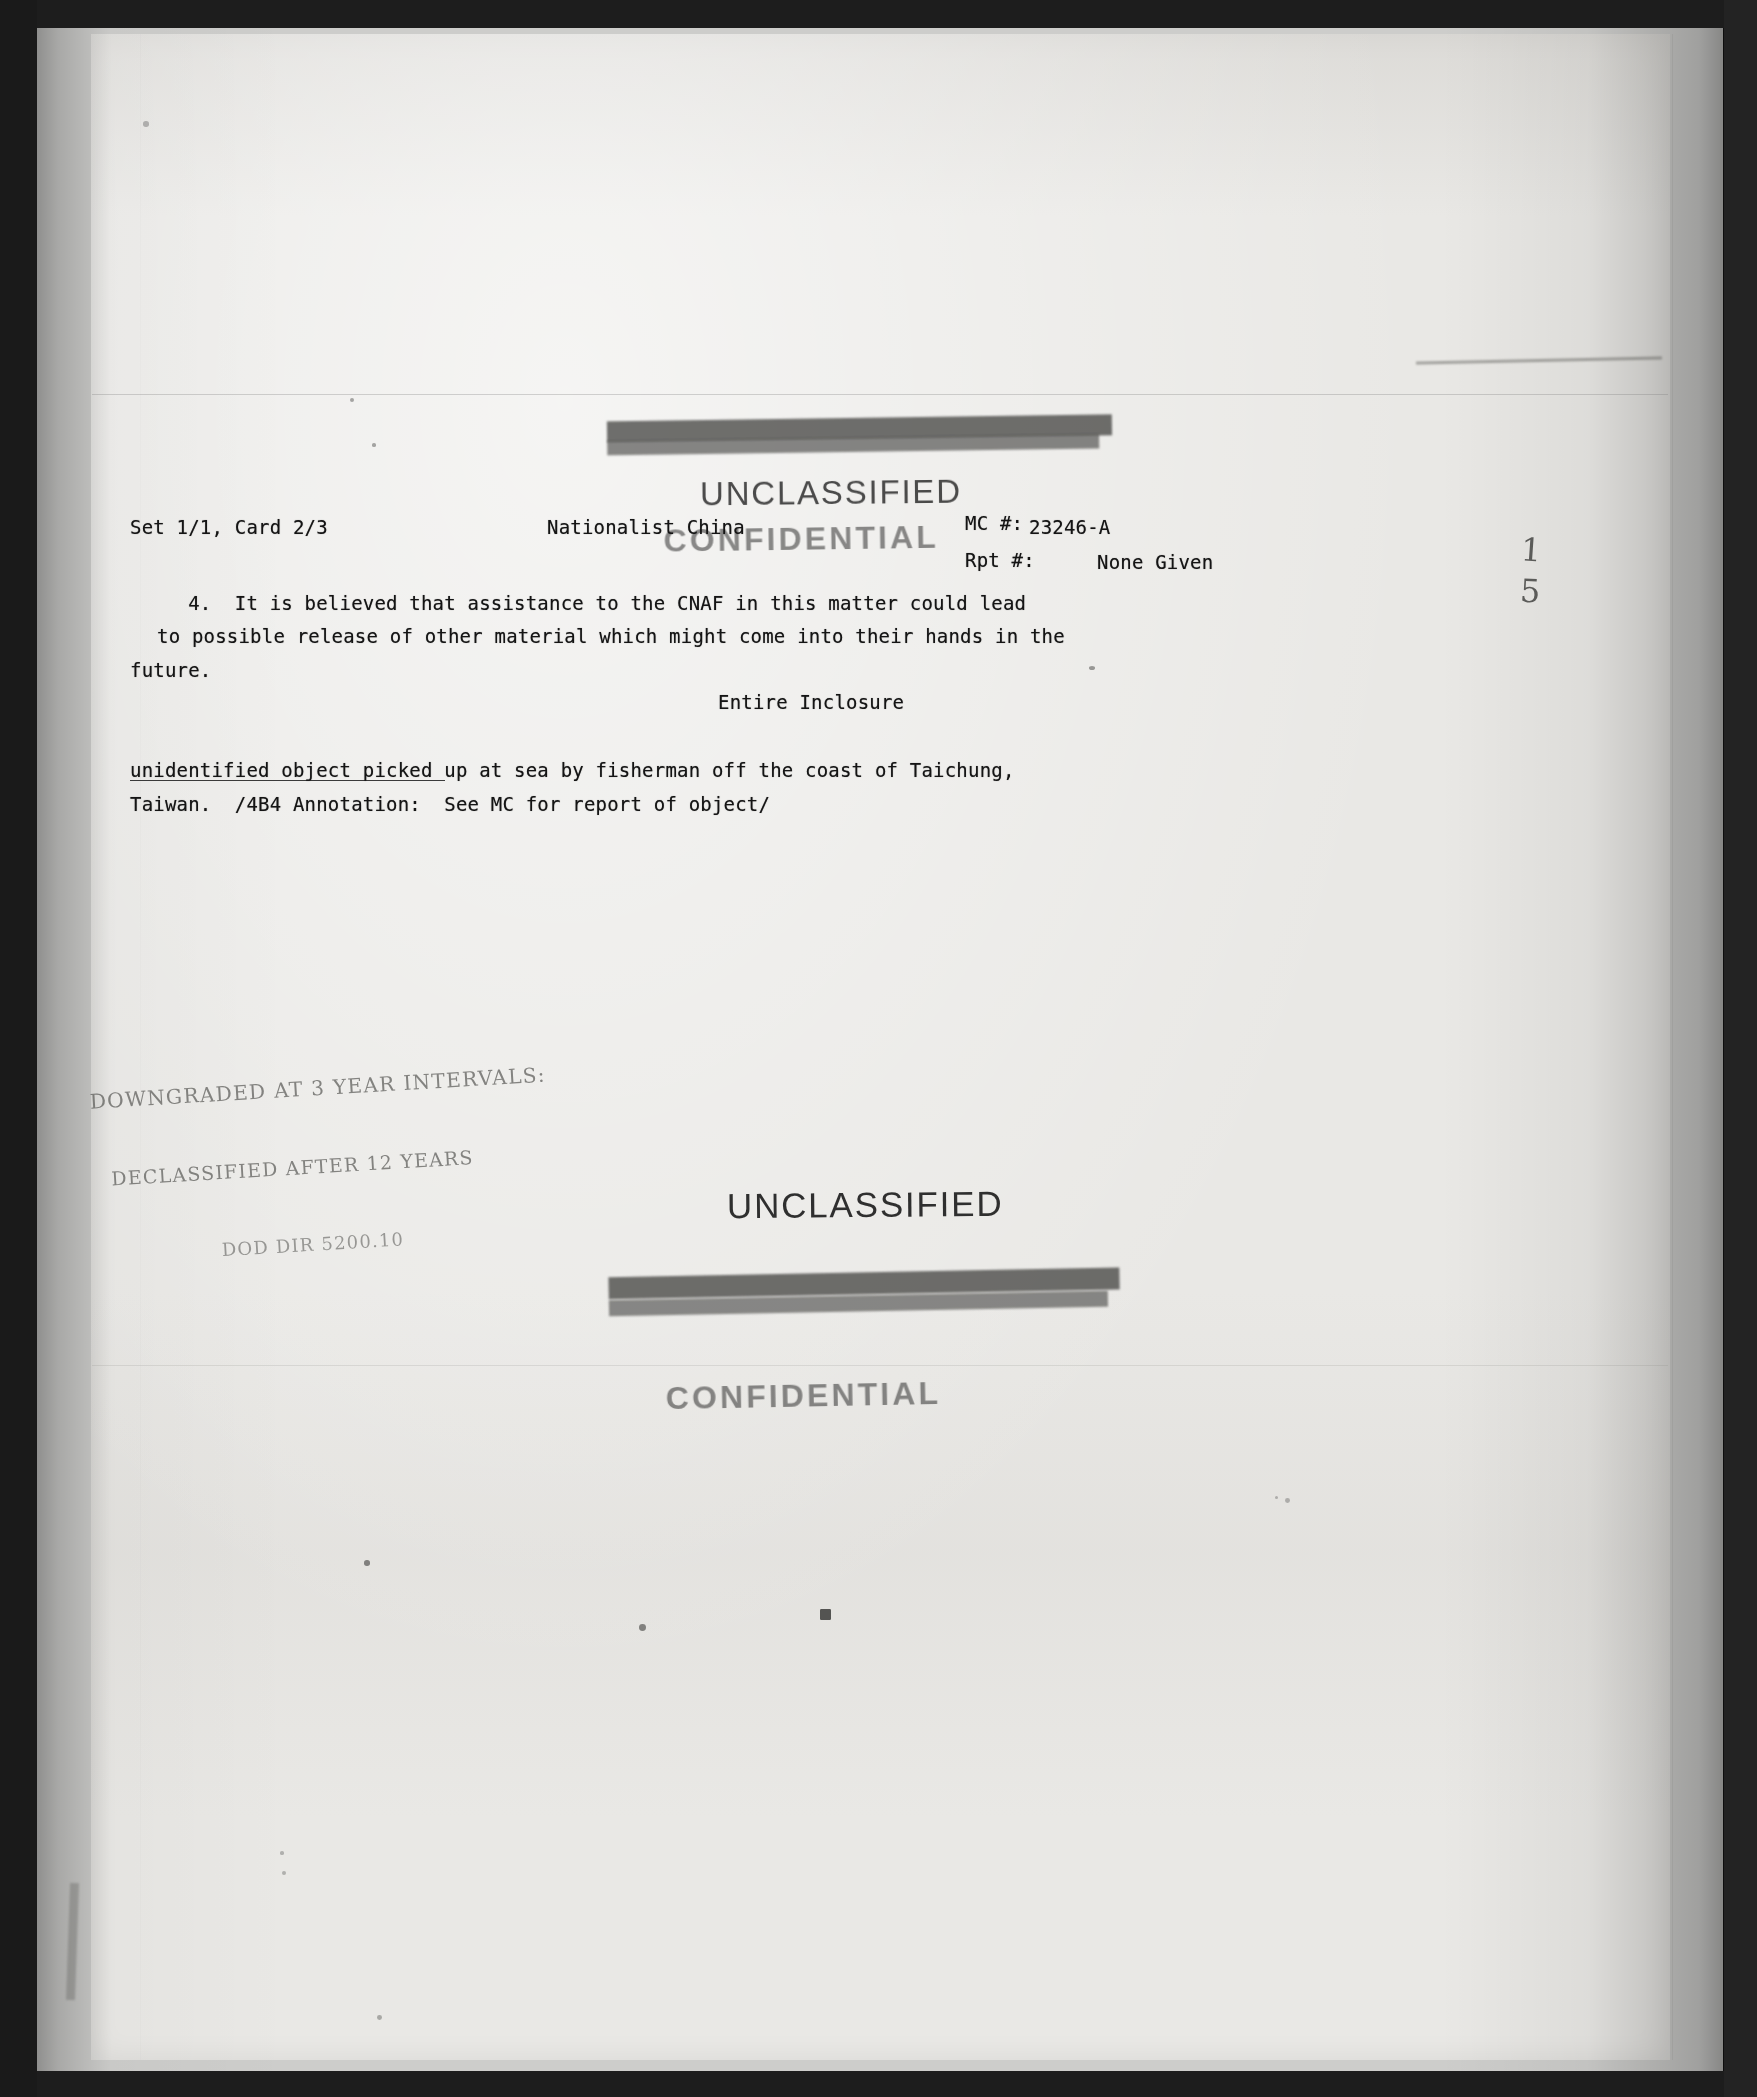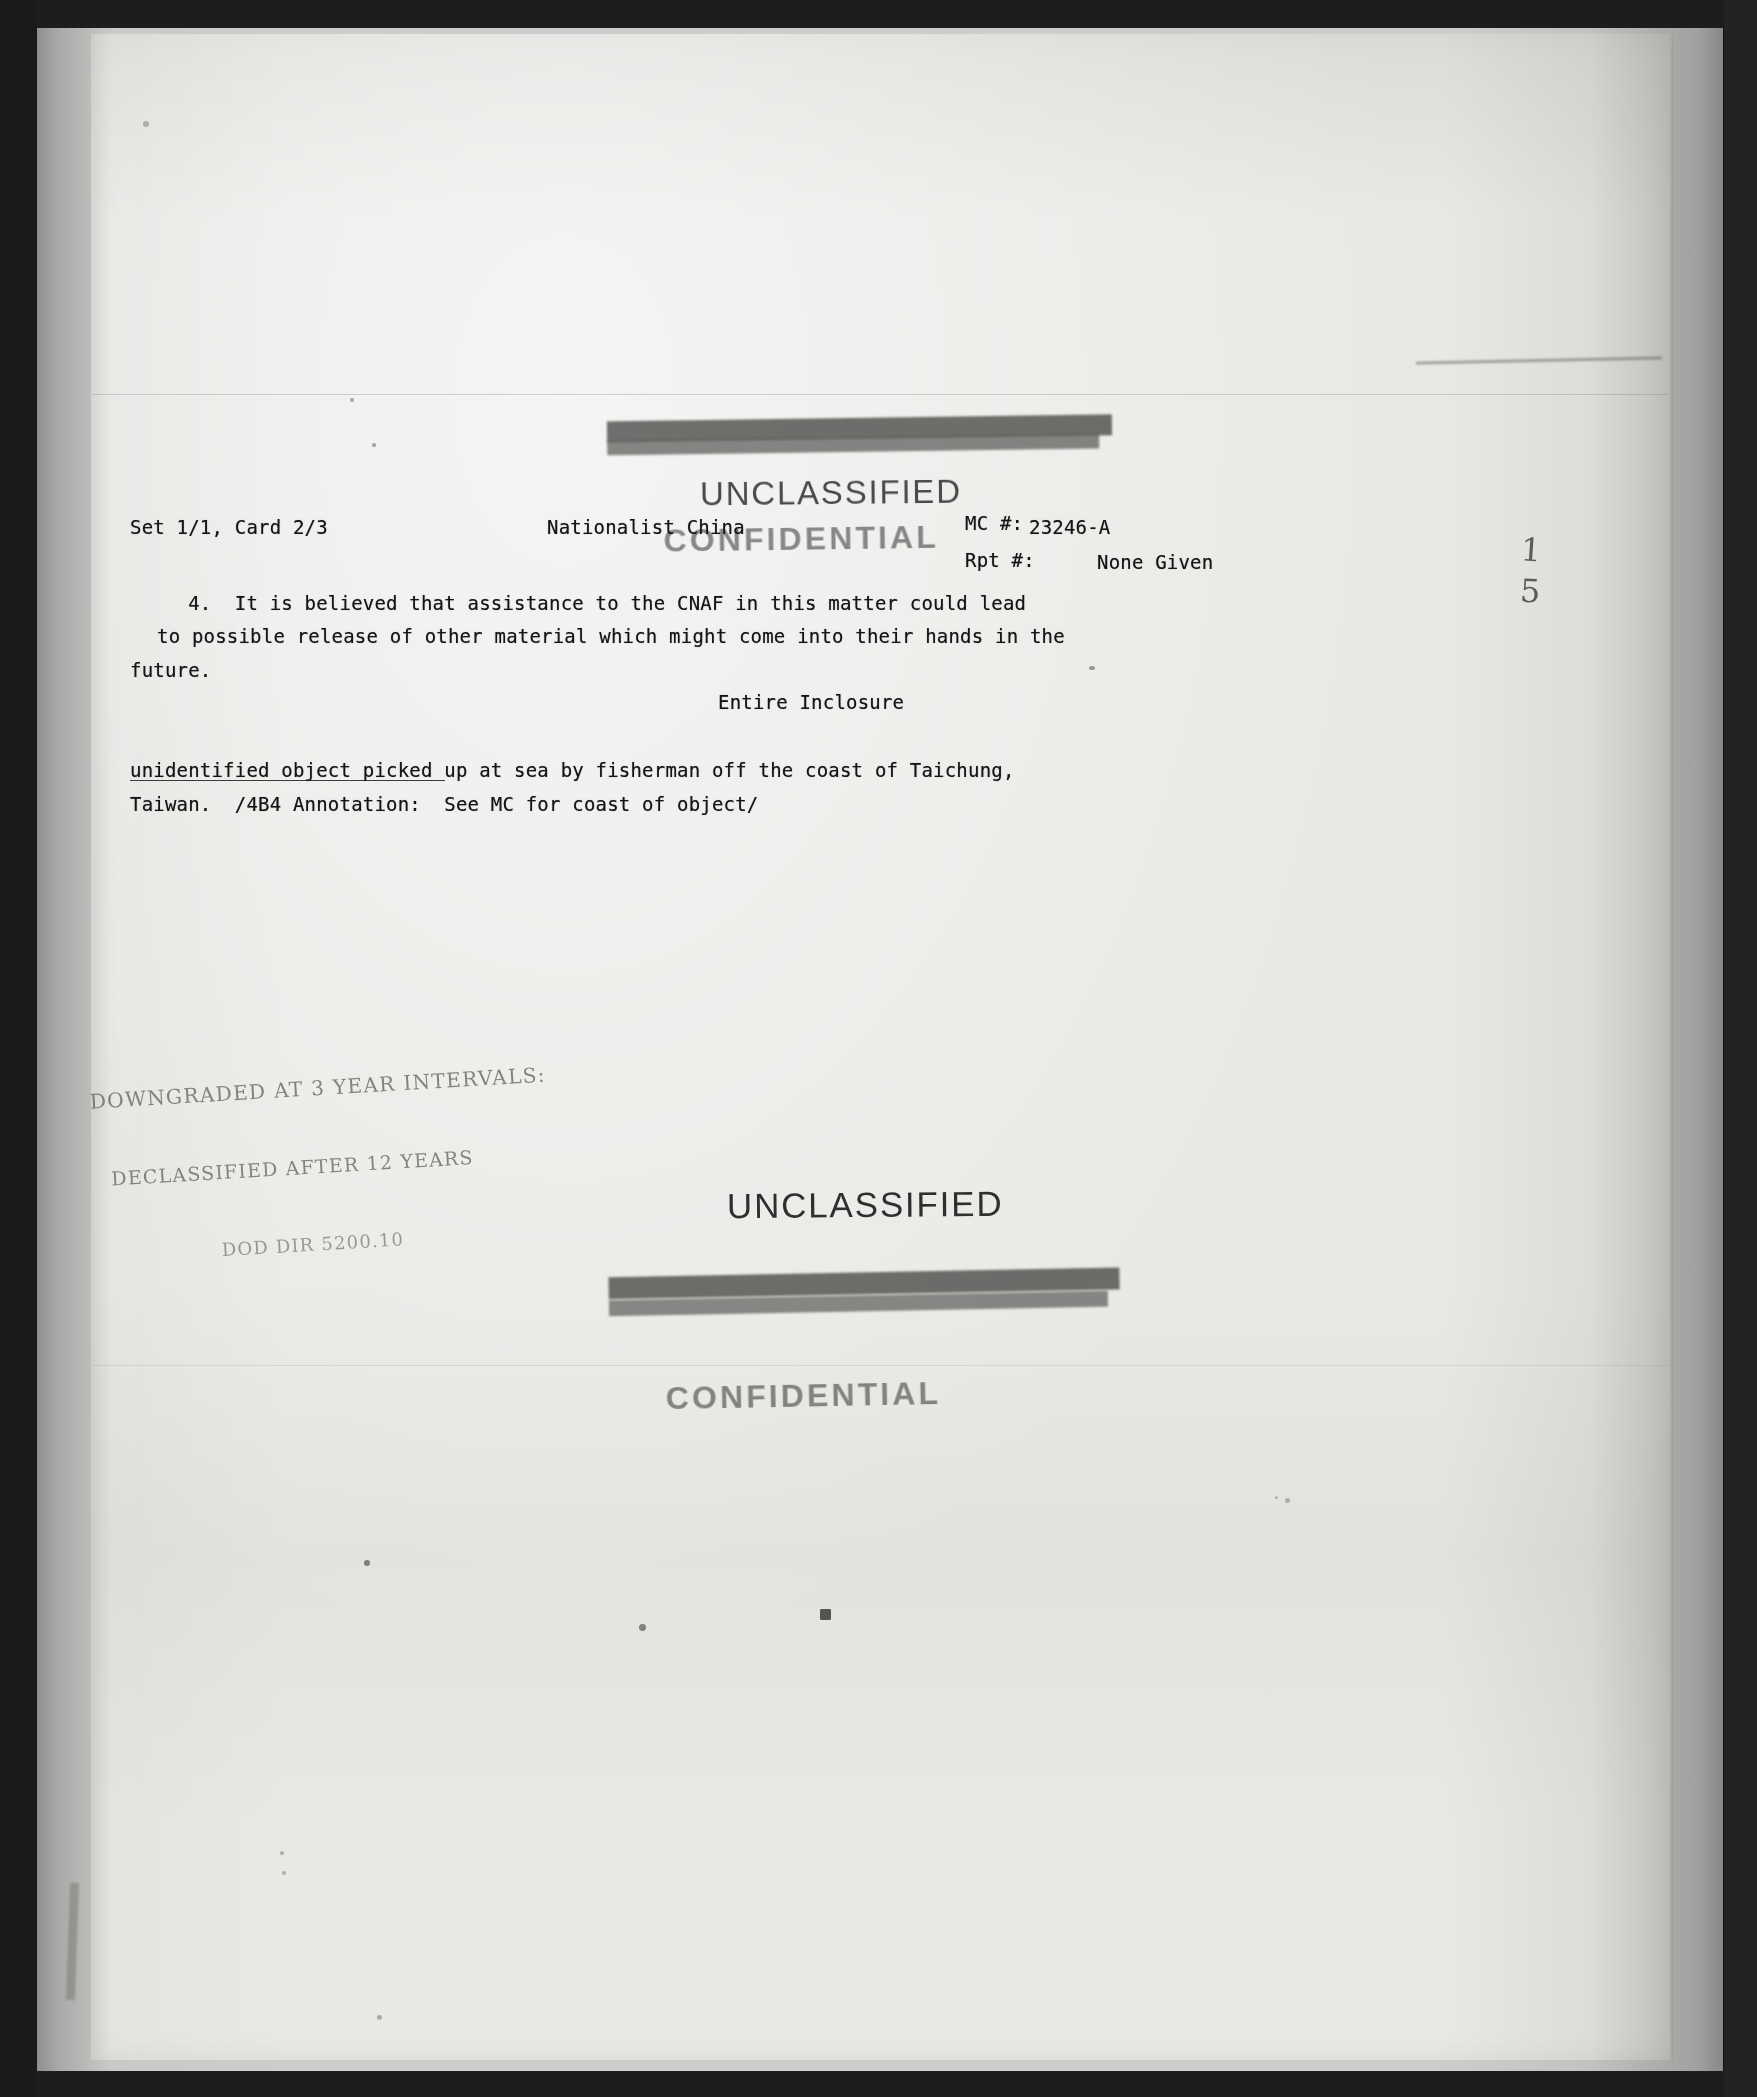--- a/index.html
+++ b/index.html
@@ -238,21 +238,21 @@
   <div class="hand h5">5</div>
 
   <div class="typed" style="left:130px; top:592px;">     4.  It is believed that assistance to the CNAF in this matter could lead</div>
   <div class="typed" style="left:130px; top:625px;margin-left:27px;">to possible release of other material which might come into their hands in the</div>
   <div class="typed" style="left:130px; top:659px;">future.</div>
 
   <div class="typed" style="left:718px; top:691px;">Entire Inclosure</div>
 
   <div class="typed" style="left:130px; top:759px;">unidentified object picked up at sea by fisherman off the coast of Taichung,</div>
   <div class="underline" style="left:130px; top:780px; width:315px;"></div>
-  <div class="typed" style="left:130px; top:793px;">Taiwan.  /4B4 Annotation:  See MC for coast of object/</div>
+  <div class="typed" style="left:130px; top:793px;">Taiwan.  /4B4 Annotation:  See MC for report of object/</div>
 
   <div class="downgrade">
     <div class="l1">DOWNGRADED AT 3 YEAR INTERVALS:</div>
     <div class="l2">DECLASSIFIED AFTER 12 YEARS</div>
     <div class="l3">DOD DIR 5200.10</div>
   </div>
 
   <div class="stamp-unclass bottom">UNCLASSIFIED</div>
 
   <div class="redacted bottom">

